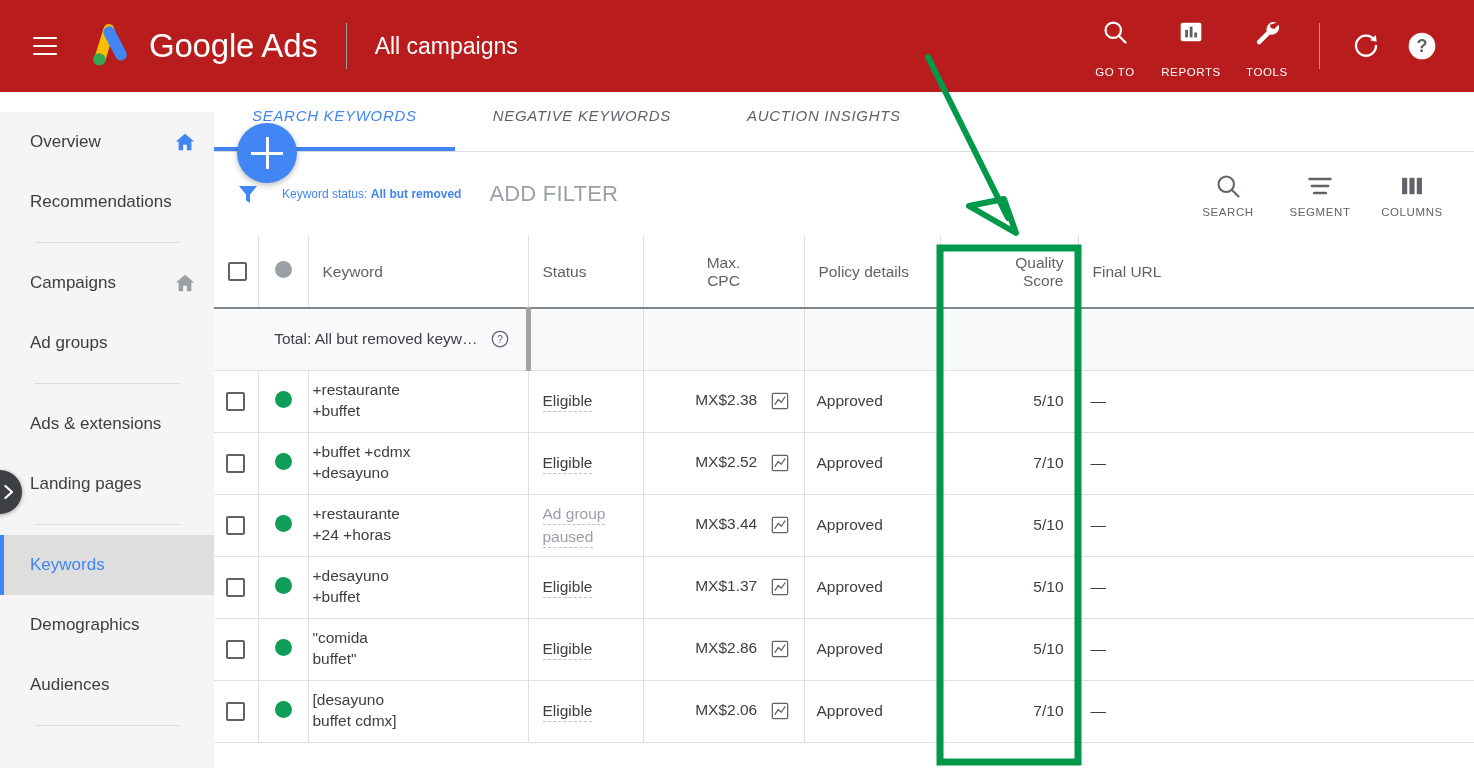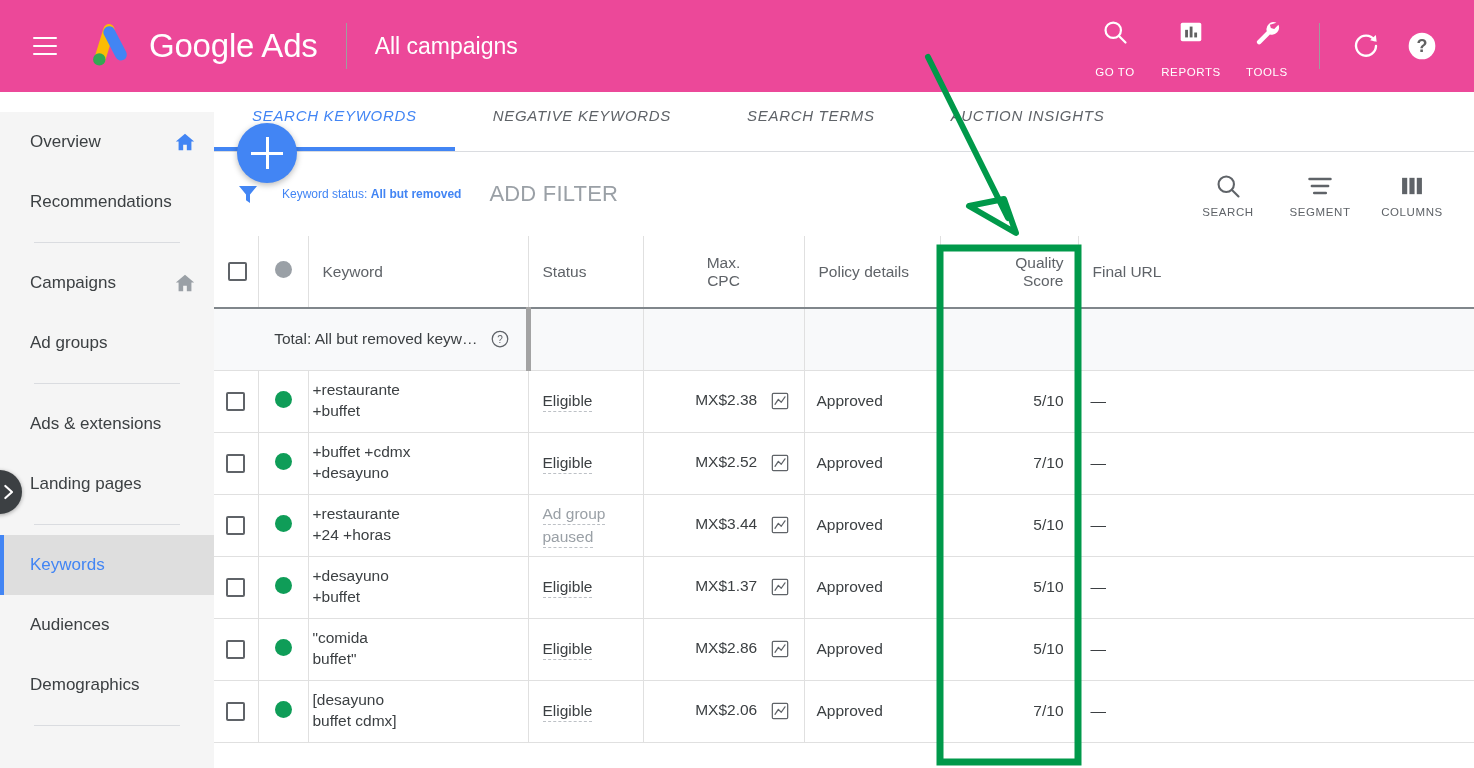--- a/index.html
+++ b/index.html
@@ -10,21 +10,21 @@
     overflow: hidden;
     background: #fff;
     font-family: "Liberation Sans", sans-serif;
     -webkit-font-smoothing: antialiased;
   }
   #app { position: relative; width: 1474px; height: 768px; overflow: hidden; }
 
   
   .topbar {
     position: absolute; left: 0; top: 0; width: 1474px; height: 92px;
-    background: #ec4899;
+    background: #b91c1c;
     display: flex; align-items: center;
   }
   .hamburger {
     width: 24px; height: 18px; margin-left: 33px; margin-right: 28px;
     display: flex; flex-direction: column; justify-content: space-between;
     cursor: pointer; flex: 0 0 auto;
   }
   .hamburger span { display: block; height: 2px; width: 100%; background: #fff; border-radius: 1px; }
 
   .brand { display: flex; align-items: center; flex: 0 0 auto; }
@@ -302,47 +302,44 @@
       <span class="si-label">Landing pages</span>
     </div>
 
     <div class="side-sep"></div>
 
     <div class="side-item active">
       <span class="si-label">Keywords</span>
     </div>
 
     <div class="side-item">
+      <span class="si-label">Demographics</span>
+    </div>
+
+    <div class="side-item">
       <span class="si-label">Audiences</span>
-    </div>
-
-    <div class="side-item">
-      <span class="si-label">Demographics</span>
     </div>
 
     <div class="side-sep"></div>
   </div>
 
   <div class="side-toggle">
     <svg width="16" height="16" viewBox="0 0 24 24">
       <polyline points="8,3 18,12 8,21" fill="none" stroke="#fff" stroke-width="3.2" stroke-linecap="round" stroke-linejoin="round"></polyline>
     </svg>
   </div>
 
   <div class="main">
 
     <div class="tabs">
       <div class="tab active">
         <span>SEARCH KEYWORDS</span>
       </div>
       <div class="tab">
         <span>NEGATIVE KEYWORDS</span>
-      </div>
-      <div class="tab">
-        <span>SEARCH TERMS</span>
       </div>
       <div class="tab">
         <span>AUCTION INSIGHTS</span>
       </div>
     </div>
 
     <div class="filterbar">
 
       <div class="fab">
         <div class="plus-v"></div>

